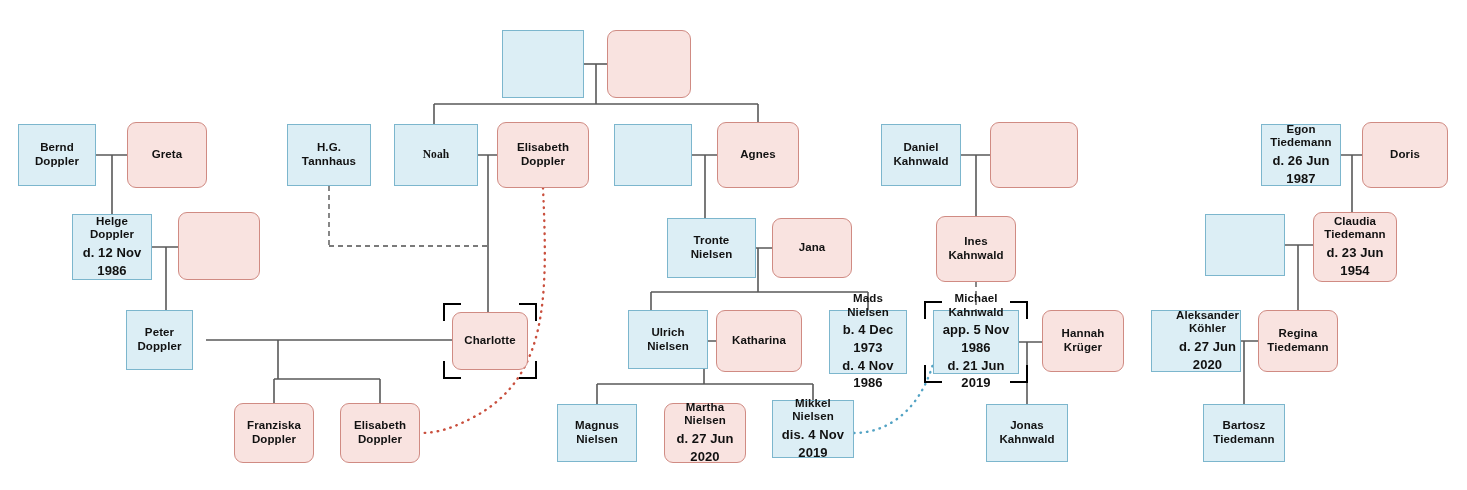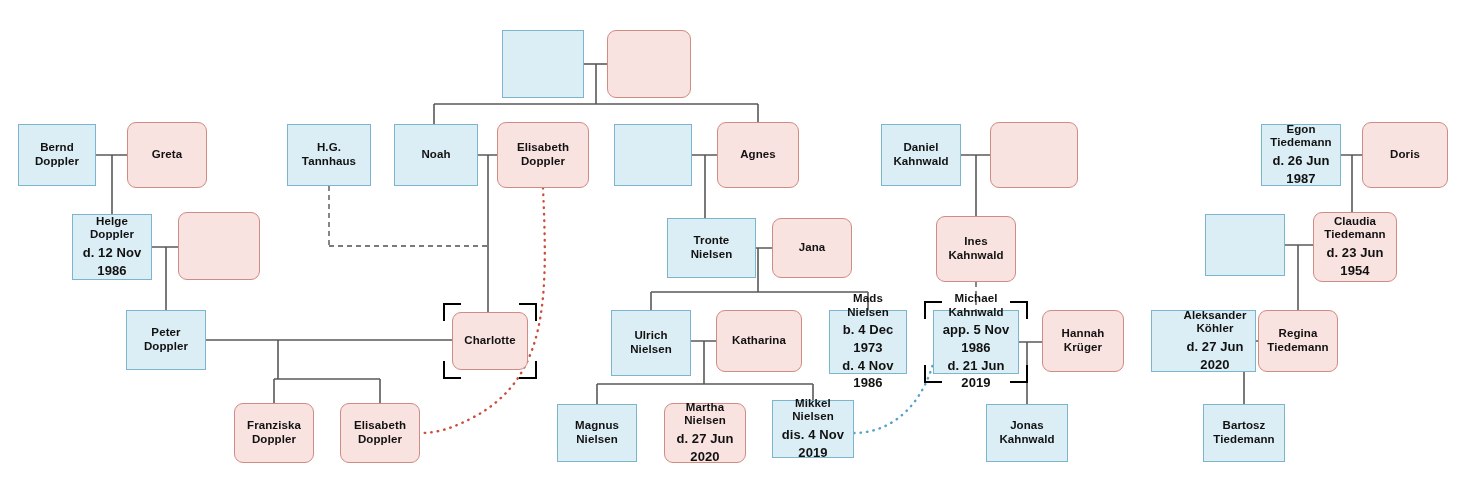--- a/index.html
+++ b/index.html
@@ -74,21 +74,21 @@
         <span class="nm">Bernd
 Doppler</span>
       </div>
       <div class="node female" style="left: 127px; top: 122px; width: 80px; height: 66px;">
         <span class="nm">Greta</span>
       </div>
       <div class="node male" style="left: 287px; top: 124px; width: 84px; height: 62px;">
         <span class="nm">H.G.
 Tannhaus</span>
       </div>
-      <div class="node male" style="left: 394px; top: 124px; width: 84px; height: 62px;">
+      <div class="node male" style="left: 394px; top: 124px; width: 84px; height: 62px; font-family: Liberation Serif, serif;">
         <span class="nm">Noah</span>
       </div>
       <div class="node female" style="left: 497px; top: 122px; width: 92px; height: 66px;">
         <span class="nm">Elisabeth
 Doppler</span>
       </div>
       <div class="node male empty" style="left: 614px; top: 124px; width: 78px; height: 62px;"></div>
       <div class="node female" style="left: 717px; top: 122px; width: 82px; height: 66px;">
         <span class="nm">Agnes</span>
       </div>
@@ -121,34 +121,34 @@
       <div class="node female" style="left: 936px; top: 216px; width: 80px; height: 66px;">
         <span class="nm">Ines
 Kahnwald</span>
       </div>
       <div class="node male empty" style="left: 1205px; top: 214px; width: 80px; height: 62px;"></div>
       <div class="node female" style="left: 1313px; top: 212px; width: 84px; height: 70px; align-items: center;">
         <span class="nm">Claudia
 Tiedemann</span>
         <span class="dt">d. 23 Jun 1954</span>
       </div>
-      <div class="node male" style="left: 126px; top: 310px; width: 80px; height: 60px;">
+      <div class="node male" style="left: 126px; top: 310px; width: 67px; height: 60px;">
         <span class="nm">Peter
 Doppler</span>
       </div>
       <div class="brk red" style="left: 443px; top: 303px; width: 94px; height: 76px;">
         <i class="tl"></i>
         <i class="tr"></i>
         <i class="bl"></i>
         <i class="br"></i>
       </div>
       <div class="node female" style="left: 452px; top: 312px; width: 76px; height: 58px;">
         <span class="nm">Charlotte</span>
       </div>
-      <div class="node male" style="left: 611px; top: 310px; width: 80px; height: 66px;">
+      <div class="node male" style="left: 628px; top: 310px; width: 80px; height: 59px;">
         <span class="nm">Ulrich
 Nielsen</span>
       </div>
       <div class="node female" style="left: 716px; top: 310px; width: 86px; height: 62px;">
         <span class="nm">Katharina</span>
       </div>
       <div class="node male" style="left: 829px; top: 310px; width: 78px; height: 64px;">
         <span class="nm">Mads
 Nielsen</span>
         <span class="dt">b. 4 Dec 1973
@@ -163,21 +163,21 @@
       <div class="node male" style="left: 933px; top: 310px; width: 86px; height: 64px; align-items: center;">
         <span class="nm">Michael
 Kahnwald</span>
         <span class="dt">app. 5 Nov 1986
 d. 21 Jun 2019</span>
       </div>
       <div class="node female" style="left: 1042px; top: 310px; width: 82px; height: 62px;">
         <span class="nm">Hannah
 Krüger</span>
       </div>
-      <div class="node male" style="left: 1151px; top: 310px; width: 105px; height: 62px; padding-left: 23px;">
+      <div class="node male" style="left: 1151px; top: 310px; width: 90px; height: 62px; padding-left: 23px;">
         <span class="nm">Aleksander
 Köhler</span>
         <span class="dt">d. 27 Jun 2020</span>
       </div>
       <div class="node female" style="left: 1258px; top: 310px; width: 80px; height: 62px;">
         <span class="nm">Regina
 Tiedemann</span>
       </div>
       <div class="node female" style="left: 234px; top: 403px; width: 80px; height: 60px; text-align: center;">
         <span class="nm">Franziska

